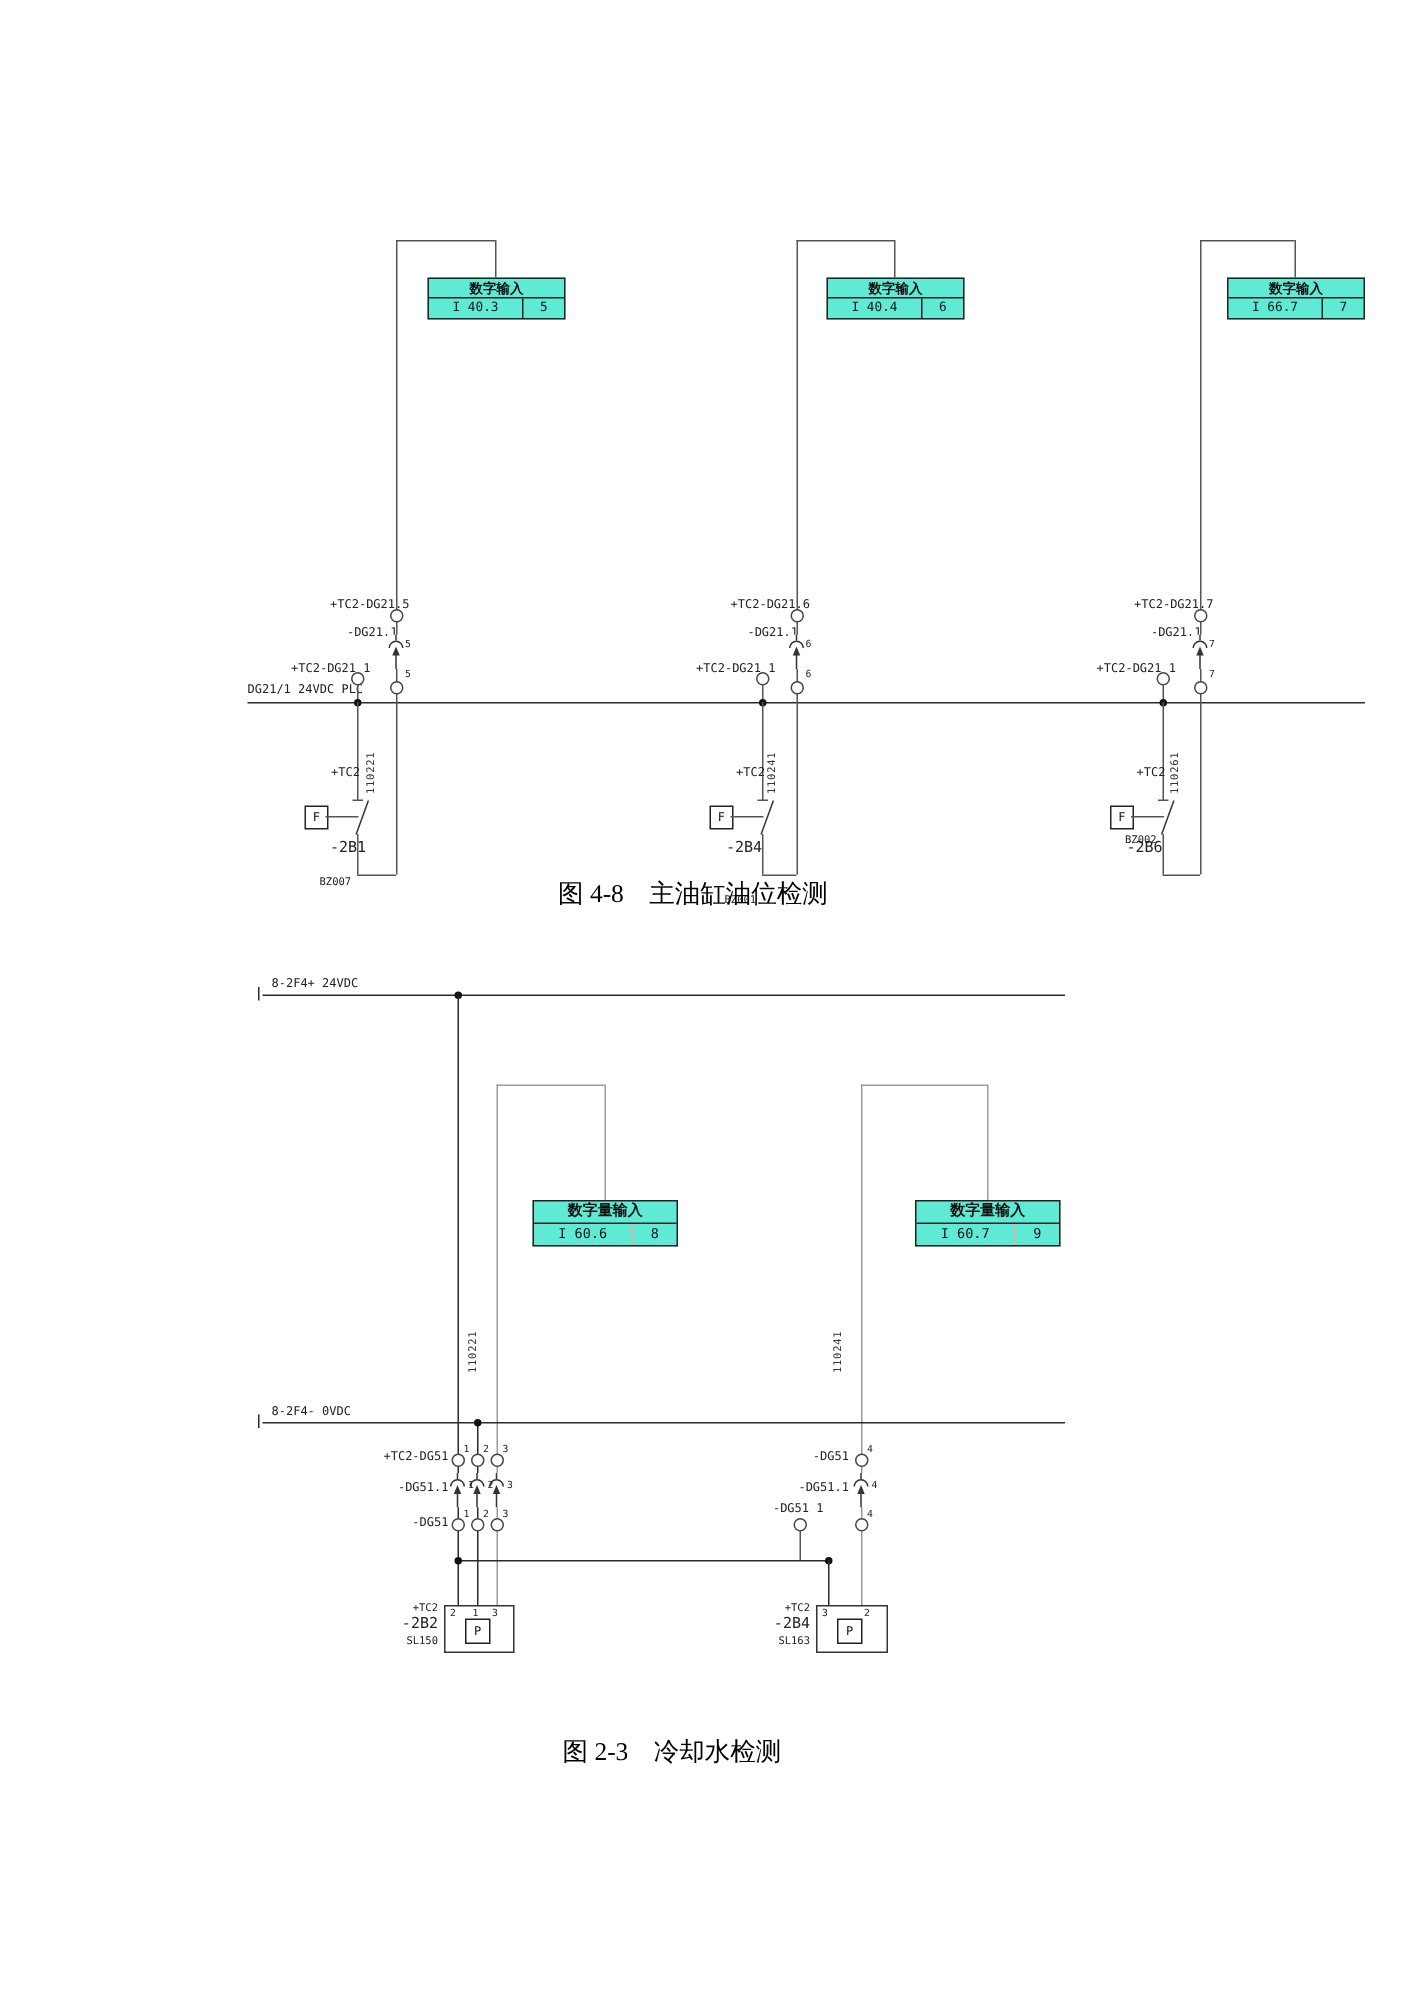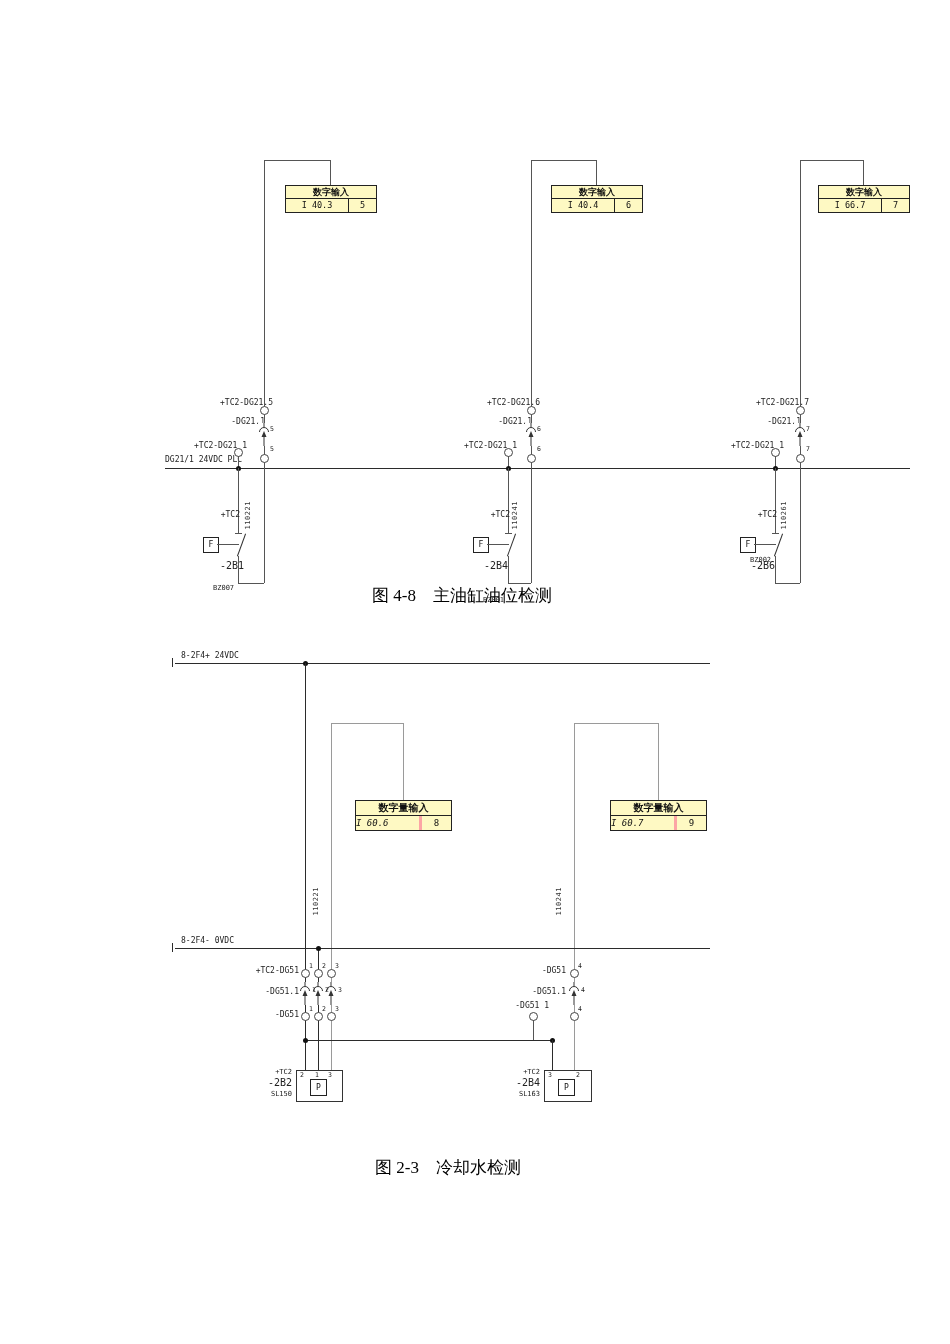--- a/index.html
+++ b/index.html
@@ -11,30 +11,30 @@
   .lt{background:#9a9a9a;}
   .lbl{position:absolute;font:8px/1.15 "DejaVu Sans Mono",monospace;color:#222;white-space:nowrap;}
   .big{font-size:10px;}
   .sm{font-size:7px;}
   .pin{position:absolute;font:6.5px/1 "DejaVu Sans Mono",monospace;color:#222;white-space:nowrap;}
   .term{position:absolute;width:7px;height:7px;border:1px solid #444;border-radius:50%;background:#fff;}
   .dot{position:absolute;width:5px;height:5px;border-radius:50%;background:#111;}
   .vtext{position:absolute;font:7px/1.2 "DejaVu Sans Mono",monospace;color:#333;white-space:nowrap;
          transform:rotate(-90deg);transform-origin:0 100%;letter-spacing:.5px;}
   .chev{position:absolute;width:12px;height:23px;}
-  .plcbox{position:absolute;border:1px solid #222;background:#fef9c3;}
+  .plcbox{position:absolute;border:1px solid #222;background:#5eead4;}
   .plchead{height:12px;border-bottom:1px solid #222;text-align:center;
            font:bold 9px/12px "Liberation Sans",sans-serif;color:#111;}
   .plcrow{display:flex;font:8.5px/13px "DejaVu Sans Mono",monospace;color:#111;}
   .plcaddr{flex:1;text-align:center;border-right:1px solid #222;}
   .plcch{width:27px;text-align:center;}
   .plchead2{height:14px;border-bottom:1px solid #222;text-align:center;
             font:bold 10px/14px "Liberation Sans",sans-serif;color:#111;}
   .plcrow2{display:flex;font:9px/14px "DejaVu Sans Mono",monospace;color:#111;}
-  .plcaddr2{flex:1;border-right:3px solid #fca5a5;font-style:italic;}
+  .plcaddr2{flex:1;text-align:center;border-right:1px solid #fca5a5;}
   .plcch2{width:29px;text-align:center;}
   .fbox{position:absolute;width:14px;height:14px;border:1px solid #222;background:#fff;
         font:8px/14px "DejaVu Sans Mono",monospace;text-align:center;color:#111;}
   .pbox{position:absolute;width:15px;height:15px;border:1px solid #222;background:#fff;
         font:8px/15px "DejaVu Sans Mono",monospace;text-align:center;color:#111;}
   .sw{position:absolute;width:1px;height:24px;background:#333;transform:rotate(20deg);}
   .devbox{position:absolute;border:1px solid #333;background:#fff;}
   .cap{position:absolute;font:17px/1.2 "Liberation Serif",serif;color:#000;white-space:nowrap;}
 </style>
 </head>

